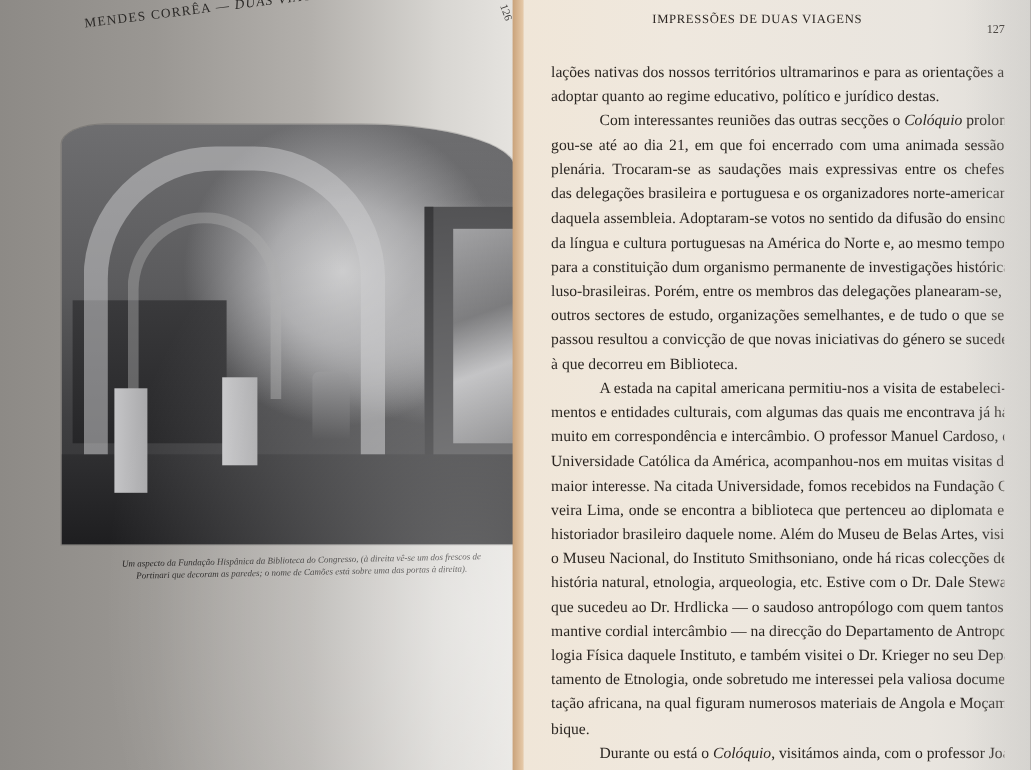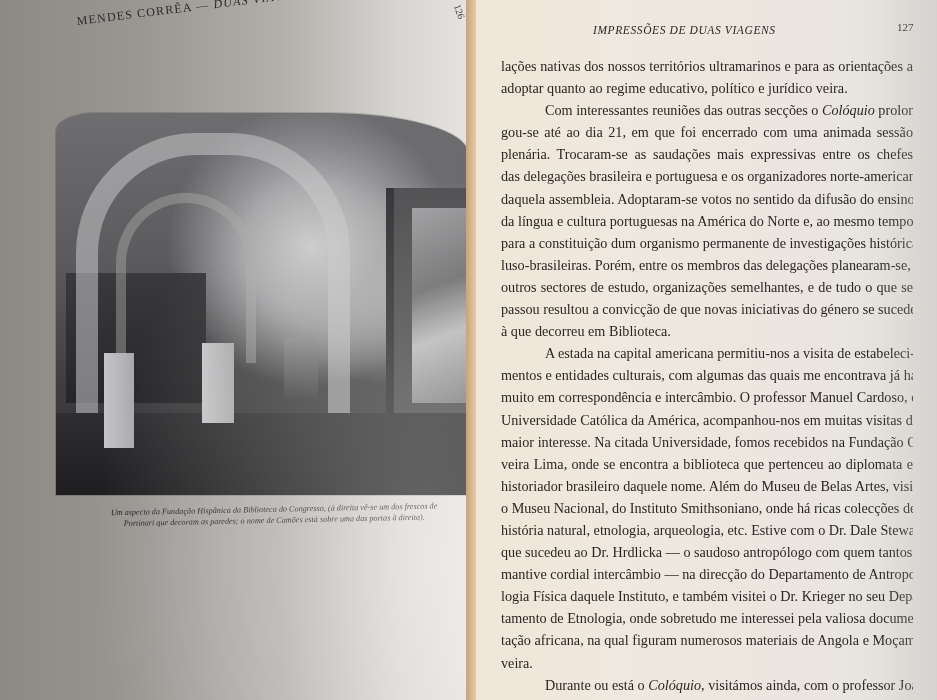--- a/index.html
+++ b/index.html
@@ -85,21 +85,21 @@
       position: absolute; left: 466px; top: 0; width: 14px; height: 700px;
       background: linear-gradient(90deg, #c9a27a 0%, #e2c4a2 60%, #efdcc4 100%);
     }
     
     .right-page {
       position: absolute; left: 476px; top: 0; width: 461px; height: 700px;
       background: linear-gradient(90deg, #f0e6d8 0%, #efe8de 30%, #e9e5df 80%, #dedcd8 100%);
       color: #2b2622;
     }
     .running-head-right {
-      position: absolute; left: 117px; top: 24px; font-size: 11.5px; letter-spacing: 0.6px; font-style: italic;
+      position: absolute; left: 117px; top: 12px; font-size: 11.5px; letter-spacing: 0.6px;
     }
     .folio-right {
       position: absolute; left: 421px; top: 21px; font-size: 11px;
     }
     .body-text {
       position: absolute; left: 25px; top: 55px; width: 412px;
       font-size: 14.2px; line-height: 22.1px; text-align: justify;
     }
     .body-text .line { display: block; text-align: justify; text-align-last: justify; white-space: nowrap; overflow: hidden; }
     .body-text .line.last { text-align-last: left; }
@@ -139,21 +139,21 @@
     </div>
   </div>
 
   <div class="gutter"></div>
 
   <div class="right-page">
     <div class="running-head-right">IMPRESSÕES DE DUAS VIAGENS</div>
     <div class="folio-right">127</div>
     <div class="body-text" id="body-text">
         <span class="line">lações nativas dos nossos territórios ultramarinos e para as orientações a</span>
-        <span class="line last">adoptar quanto ao regime educativo, político e jurídico veira.</span>
+        <span class="line last">adoptar quanto ao regime educativo, político e jurídico destas.</span>
         <span class="line" style="text-indent: 44px;"><span>Com interessantes reuniões das outras secções o </span><em>Colóquio</em><span> prolon-</span></span>
         <span class="line">gou-se até ao dia 21, em que foi encerrado com uma animada sessão</span>
         <span class="line">plenária. Trocaram-se as saudações mais expressivas entre os chefes</span>
         <span class="line">das delegações brasileira e portuguesa e os organizadores norte-americanos</span>
         <span class="line">daquela assembleia. Adoptaram-se votos no sentido da difusão do ensino</span>
         <span class="line">da língua e cultura portuguesas na América do Norte e, ao mesmo tempo,</span>
         <span class="line">para a constituição dum organismo permanente de investigações históricas</span>
         <span class="line">luso-brasileiras. Porém, entre os membros das delegações planearam-se, para</span>
         <span class="line">outros sectores de estudo, organizações semelhantes, e de tudo o que se</span>
         <span class="line">passou resultou a convicção de que novas iniciativas do género se sucederão</span>
@@ -165,20 +165,20 @@
         <span class="line">maior interesse. Na citada Universidade, fomos recebidos na Fundação Oli-</span>
         <span class="line">veira Lima, onde se encontra a biblioteca que pertenceu ao diplomata e</span>
         <span class="line">historiador brasileiro daquele nome. Além do Museu de Belas Artes, visitei</span>
         <span class="line">o Museu Nacional, do Instituto Smithsoniano, onde há ricas colecções de</span>
         <span class="line">história natural, etnologia, arqueologia, etc. Estive com o Dr. Dale Stewart,</span>
         <span class="line">que sucedeu ao Dr. Hrdlicka — o saudoso antropólogo com quem tantos anos</span>
         <span class="line">mantive cordial intercâmbio — na direcção do Departamento de Antropo-</span>
         <span class="line">logia Física daquele Instituto, e também visitei o Dr. Krieger no seu Depar-</span>
         <span class="line">tamento de Etnologia, onde sobretudo me interessei pela valiosa documen-</span>
         <span class="line">tação africana, na qual figuram numerosos materiais de Angola e Moçam-</span>
-        <span class="line last">veira.</span>
+        <span class="line last">bique.</span>
         <span class="line" style="text-indent: 44px;"><span>Durante ou está o </span><em>Colóquio</em><span>, visitámos ainda, com o professor Joa-</span></span>
         <span class="line">quim Coutinho, o magnífico Clube da Imprensa (onde aquele professor</span>
       </div>
     <div class="right-fade"></div>
   </div>
 
 </div>
 
 </body></html>

